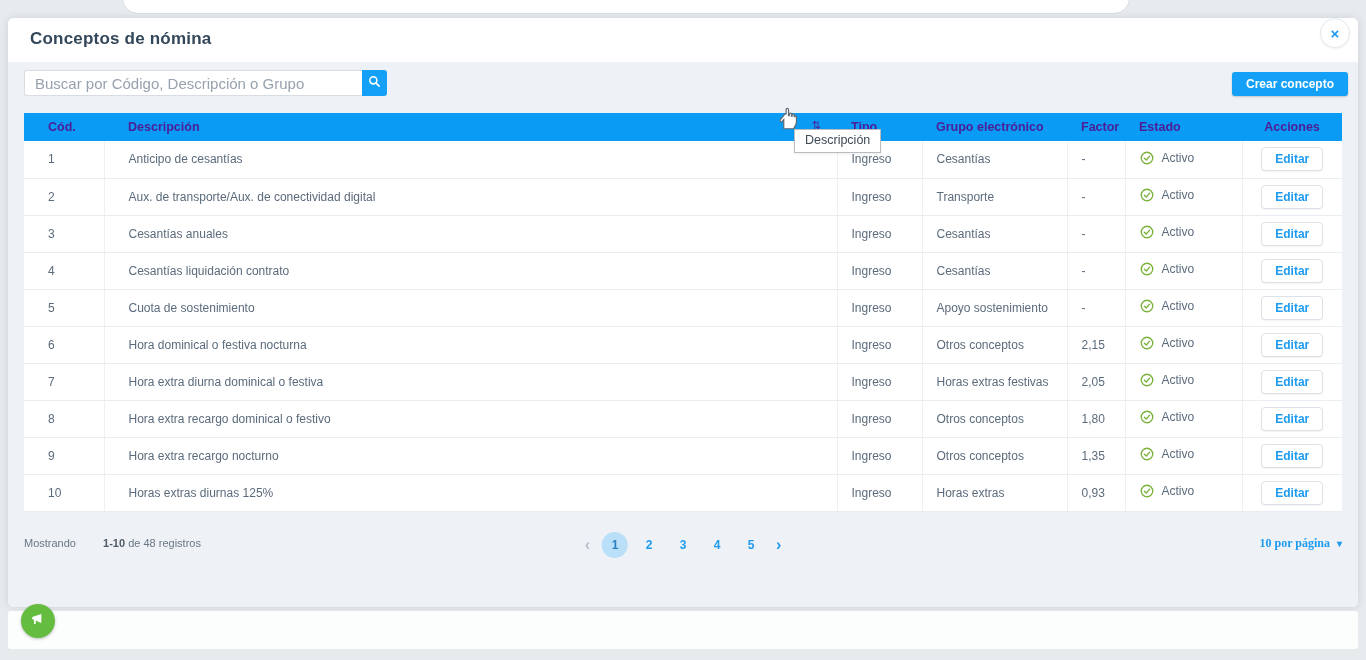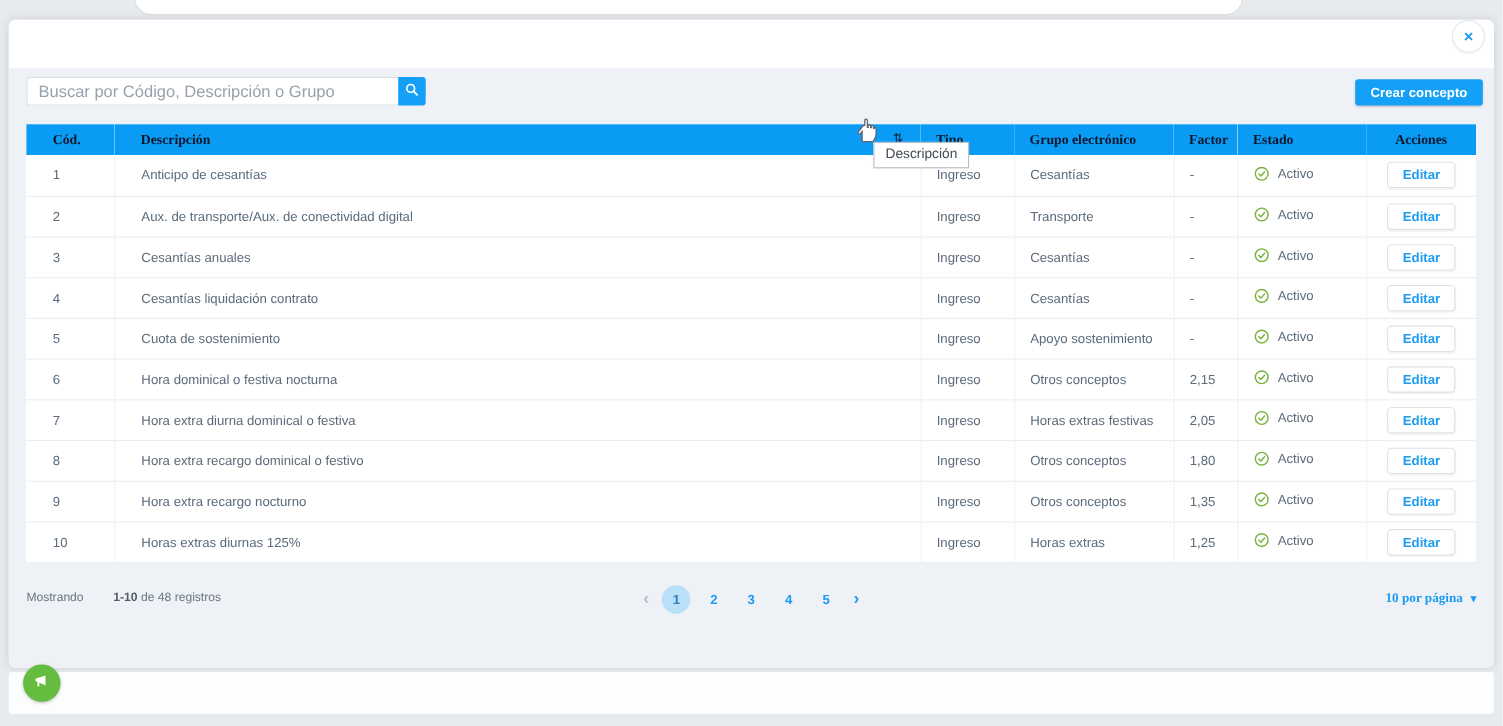--- a/index.html
+++ b/index.html
@@ -56,22 +56,22 @@
   .create-btn{
     position:absolute;top:10px;right:10px;height:24px;padding:0 14px;border:none;
     background:var(--button-blue);color:#fff;font-size:12px;font-weight:700;
     border-radius:3px;cursor:pointer;box-shadow:0 1px 2px rgba(0,0,0,.18);
     font-family:"Liberation Sans", sans-serif;
   }
   
   .table-wrap{position:absolute;top:51px;left:16px;right:16px;}
   table{width:100%;border-collapse:collapse;table-layout:fixed;background:#fff;}
   thead th{
-    background:var(--header-blue);color:#0f172a;font-size:12.5px;font-weight:700;
-    text-align:left;height:28px;padding:0 0 0 24px;position:relative;font-family:Liberation Serif, serif;
+    background:var(--header-blue);color:#4c1d95;font-size:12.5px;font-weight:700;
+    text-align:left;height:28px;padding:0 0 0 24px;position:relative;
   }
   th.c-tipo,th.c-grupo,th.c-factor,th.c-estado{padding-left:14px;}
   th.c-acciones{text-align:center;padding:0;}
   .sort{position:absolute;right:16px;top:6px;font-size:11px;font-weight:400;cursor:pointer;}
   tbody td{
     height:37px;border-bottom:1px solid #e9edf2;border-left:1px solid #eef1f4;
     font-size:12px;color:#5b6b7c;padding-left:24px;background:#fff;
     white-space:nowrap;overflow:hidden;
   }
   tbody td:first-child{border-left:none;}
@@ -126,20 +126,21 @@
     box-shadow:0 1px 3px rgba(0,0,0,.25);cursor:pointer;z-index:20;border:none;
   }
 </style>
 </head>
 <body>
 
 <div class="top-remnant"></div>
 
 <div class="modal">
   <div class="modal-header">
+    <div class="modal-title">Conceptos de nómina</div>
     <button class="close-btn">
       <span>×</span>
     </button>
   </div>
 
   <div class="modal-body">
 
     <div class="search-row">
       <input class="search-input" type="text" placeholder="Buscar por Código, Descripción o Grupo" style="">
       <button class="search-btn">
@@ -286,21 +287,21 @@
                     <circle cx="8" cy="8" r="6.6" fill="none" stroke="var(--check-green)" stroke-width="1.5"></circle>
                     <path d="M5 8.2 L7.2 10.3 L11 5.9" fill="none" stroke="var(--check-green)" stroke-width="1.5" stroke-linecap="round" stroke-linejoin="round"></path>
                   </svg></span><span>Activo</span></td>
               <td class="c-acciones"><button class="edit-btn">Editar</button></td>
             </tr>
             <tr>
               <td class="c-cod">10</td>
               <td class="c-desc">Horas extras diurnas 125%</td>
               <td class="c-tipo">Ingreso</td>
               <td class="c-grupo">Horas extras</td>
-              <td class="c-factor">1,25</td>
+              <td class="c-factor">0,93</td>
               <td class="c-estado"><span class="check"><svg width="14" height="14" viewBox="0 0 16 16">
                     <circle cx="8" cy="8" r="6.6" fill="none" stroke="var(--check-green)" stroke-width="1.5"></circle>
                     <path d="M5 8.2 L7.2 10.3 L11 5.9" fill="none" stroke="var(--check-green)" stroke-width="1.5" stroke-linecap="round" stroke-linejoin="round"></path>
                   </svg></span><span>Activo</span></td>
               <td class="c-acciones"><button class="edit-btn">Editar</button></td>
             </tr>
           </tbody>
       </table>
     </div>
 

